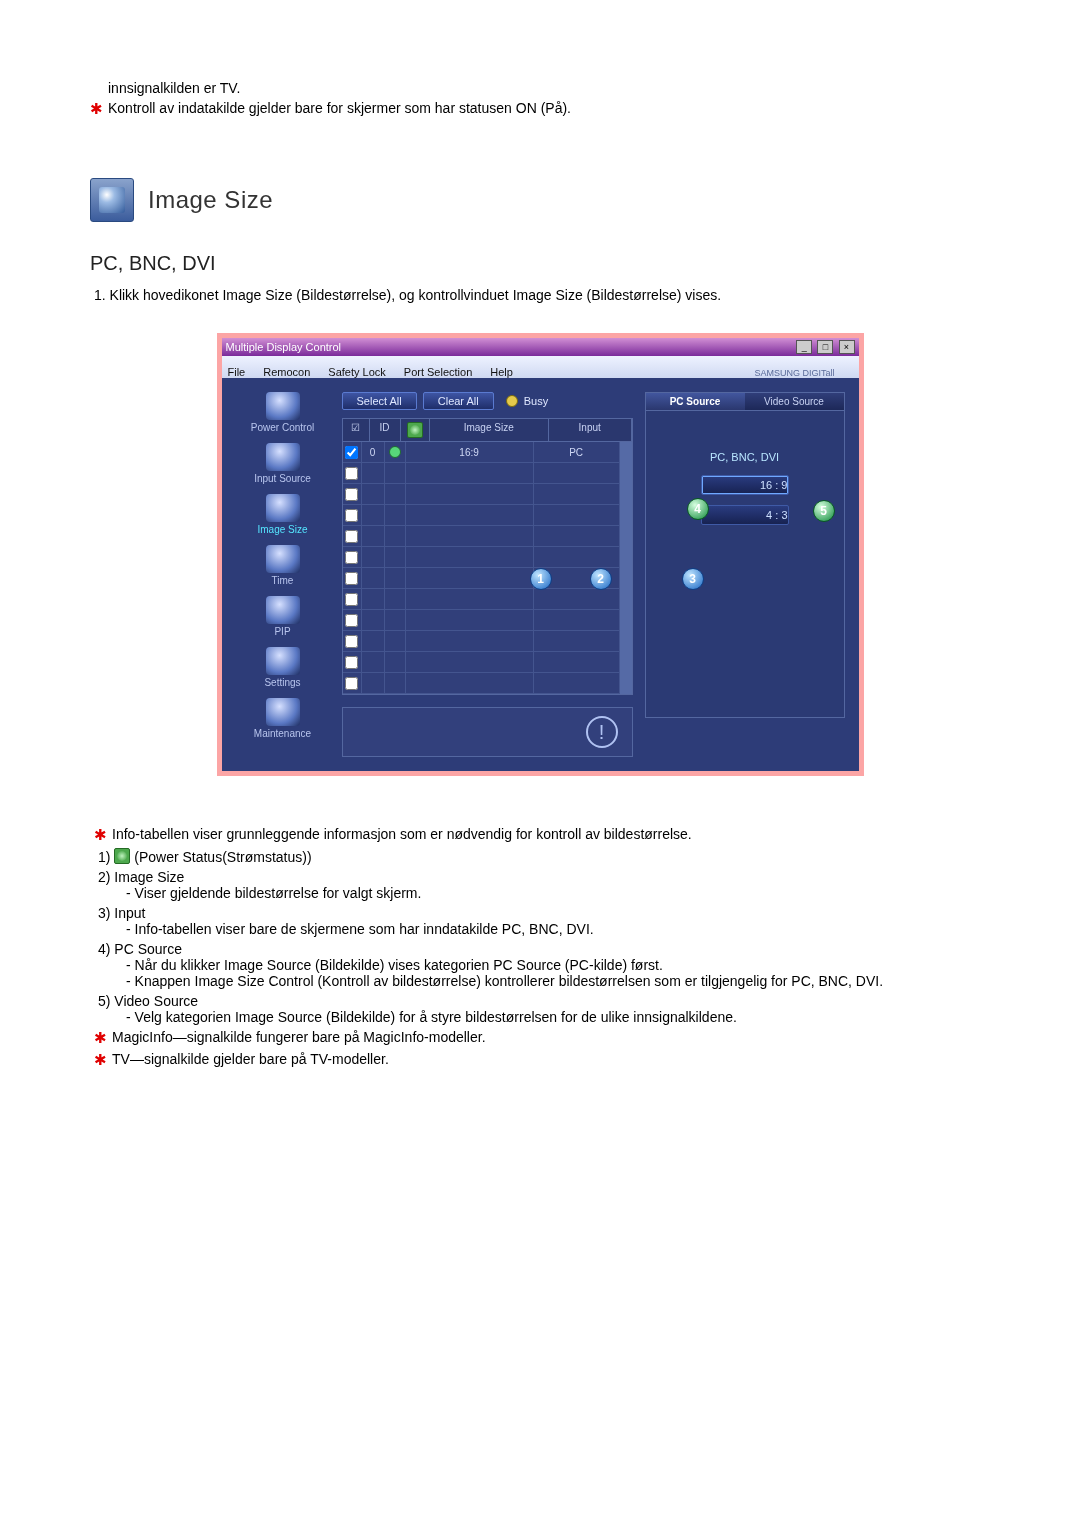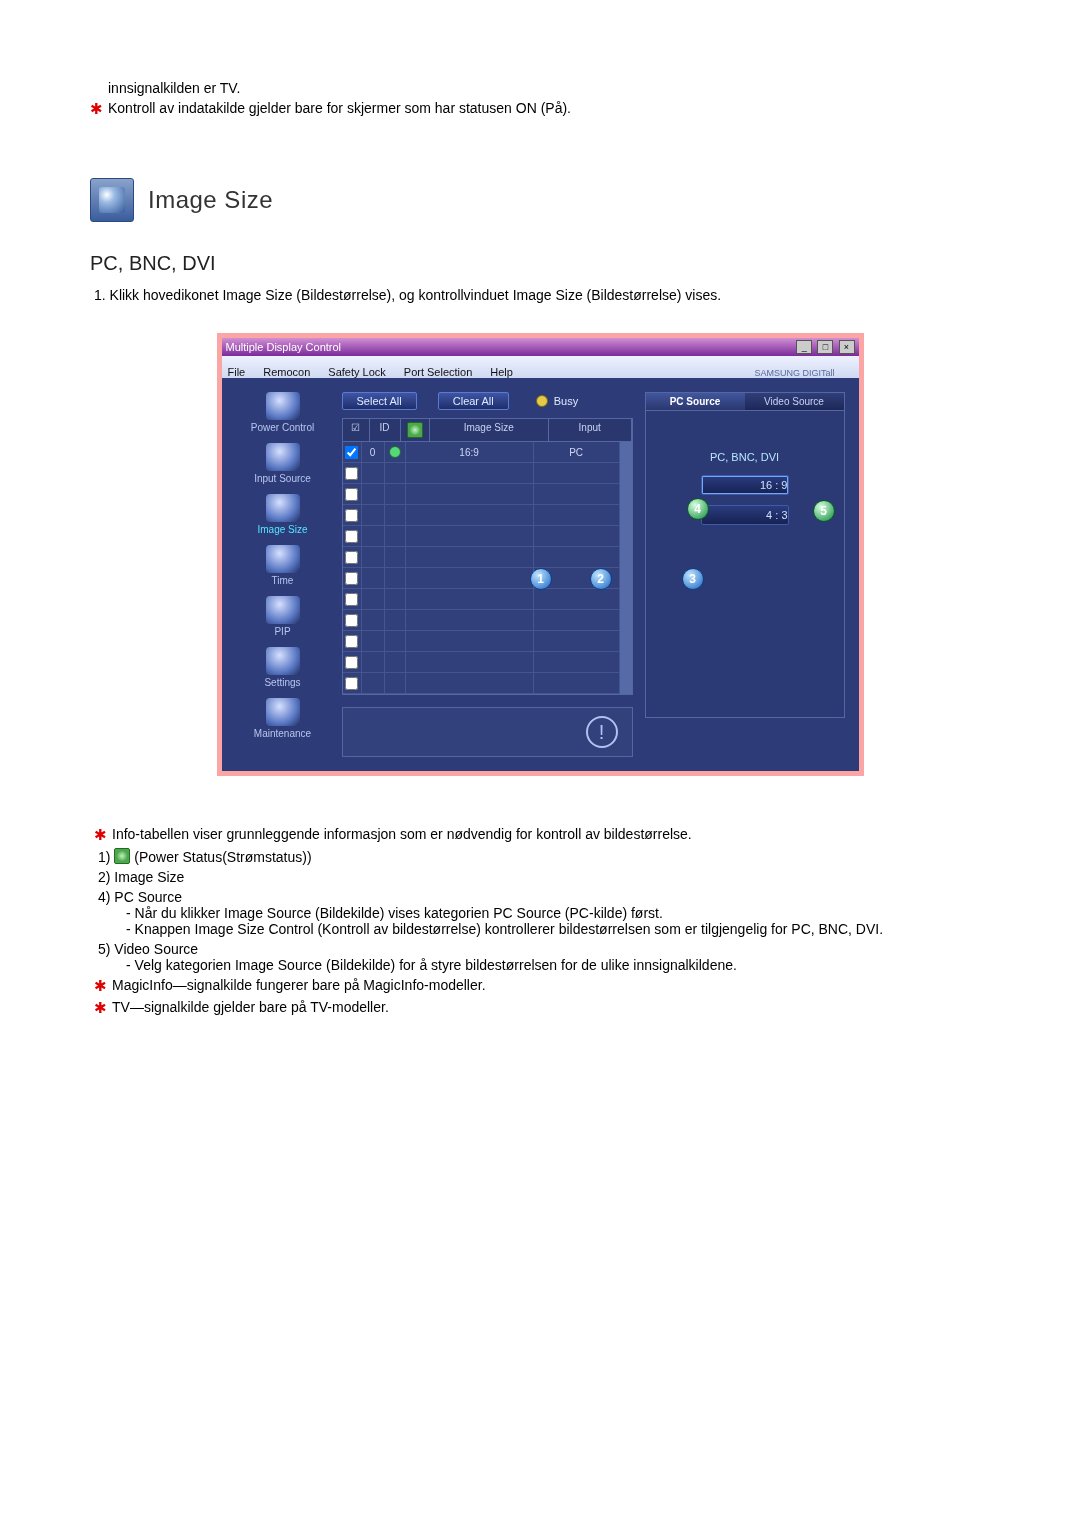--- a/index.html
+++ b/index.html
@@ -143,21 +143,21 @@
     width:34px;height:28px;margin:0 auto 2px;
     background: radial-gradient(circle at 40% 30%, #d6e0ff 0%, #5a78c4 60%, #1e2d60 100%);
     border-radius:4px;
   }
   .side-item.active{color:#55e6ff}
   .center{
     flex:1;
     display:flex;
     flex-direction:column;
   }
-  .btnrow{display:flex;gap:21px;align-items:center;margin-bottom:8px}
+  .btnrow{display:flex;gap:6px;align-items:center;margin-bottom:8px}
   .pill{
     padding:2px 14px;
     border:1px solid #5a7ad0;
     background:linear-gradient(180deg,#3e55a4,#1f2e6a);
     color:#dfe7ff;
     font-size:11px;
     border-radius:2px;
   }
   .busy{display:flex;align-items:center;gap:6px;color:#dfe7ff;font-size:11px;margin-left:6px}
   .busy-dot{width:10px;height:10px;border-radius:50%;background:#e4c94b;border:1px solid #7a6a10}
@@ -476,22 +476,27 @@
     <span class="star">✱</span>
     <span class="txt">Info-tabellen viser grunnleggende informasjon som er nødvendig for kontroll av bildestørrelse.</span>
   </div>
 
   <div class="item">
     <span class="numline"><span>1) </span><span class="pwicon"></span> <span>(Power Status(Strømstatus))</span></span>
   </div>
 
   <div class="item">
     <span class="numline"><span>2)  </span><span>Image Size</span></span>
-  </div>
-
+    <div class="sub-dash">Viser gjeldende bildestørrelse for valgt skjerm.</div>
+  </div>
+
+  <div class="item">
+    <span class="numline"><span>3)  </span><span>Input</span></span>
+    <div class="sub-dash">Info-tabellen viser bare de skjermene som har inndatakilde PC, BNC, DVI.</div>
+  </div>
 
   <div class="item">
     <span class="numline"><span>4)  </span><span>PC Source</span></span>
     <div class="sub-dash">Når du klikker Image Source (Bildekilde) vises kategorien PC Source (PC-kilde) først.</div>
     <div class="sub-dash">Knappen Image Size Control (Kontroll av bildestørrelse) kontrollerer bildestørrelsen som er tilgjengelig for PC, BNC, DVI.</div>
   </div>
 
   <div class="item">
     <span class="numline"><span>5)  </span><span>Video Source</span></span>
     <div class="sub-dash">Velg kategorien Image Source (Bildekilde) for å styre bildestørrelsen for de ulike innsignalkildene.</div>

